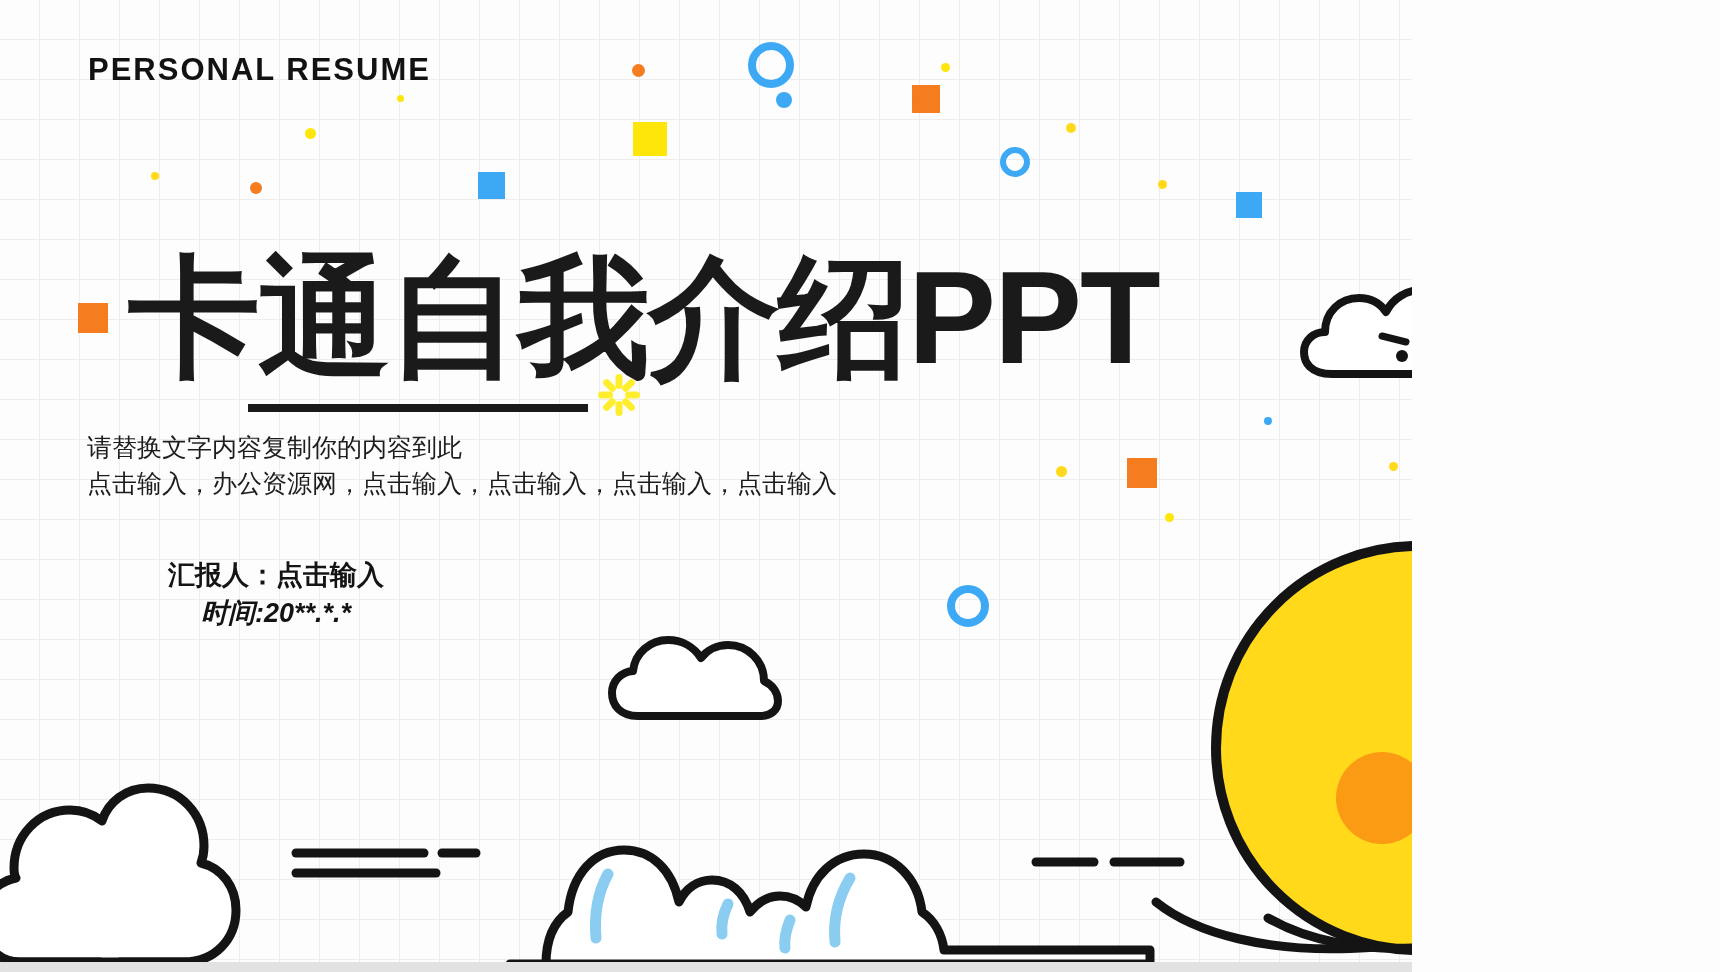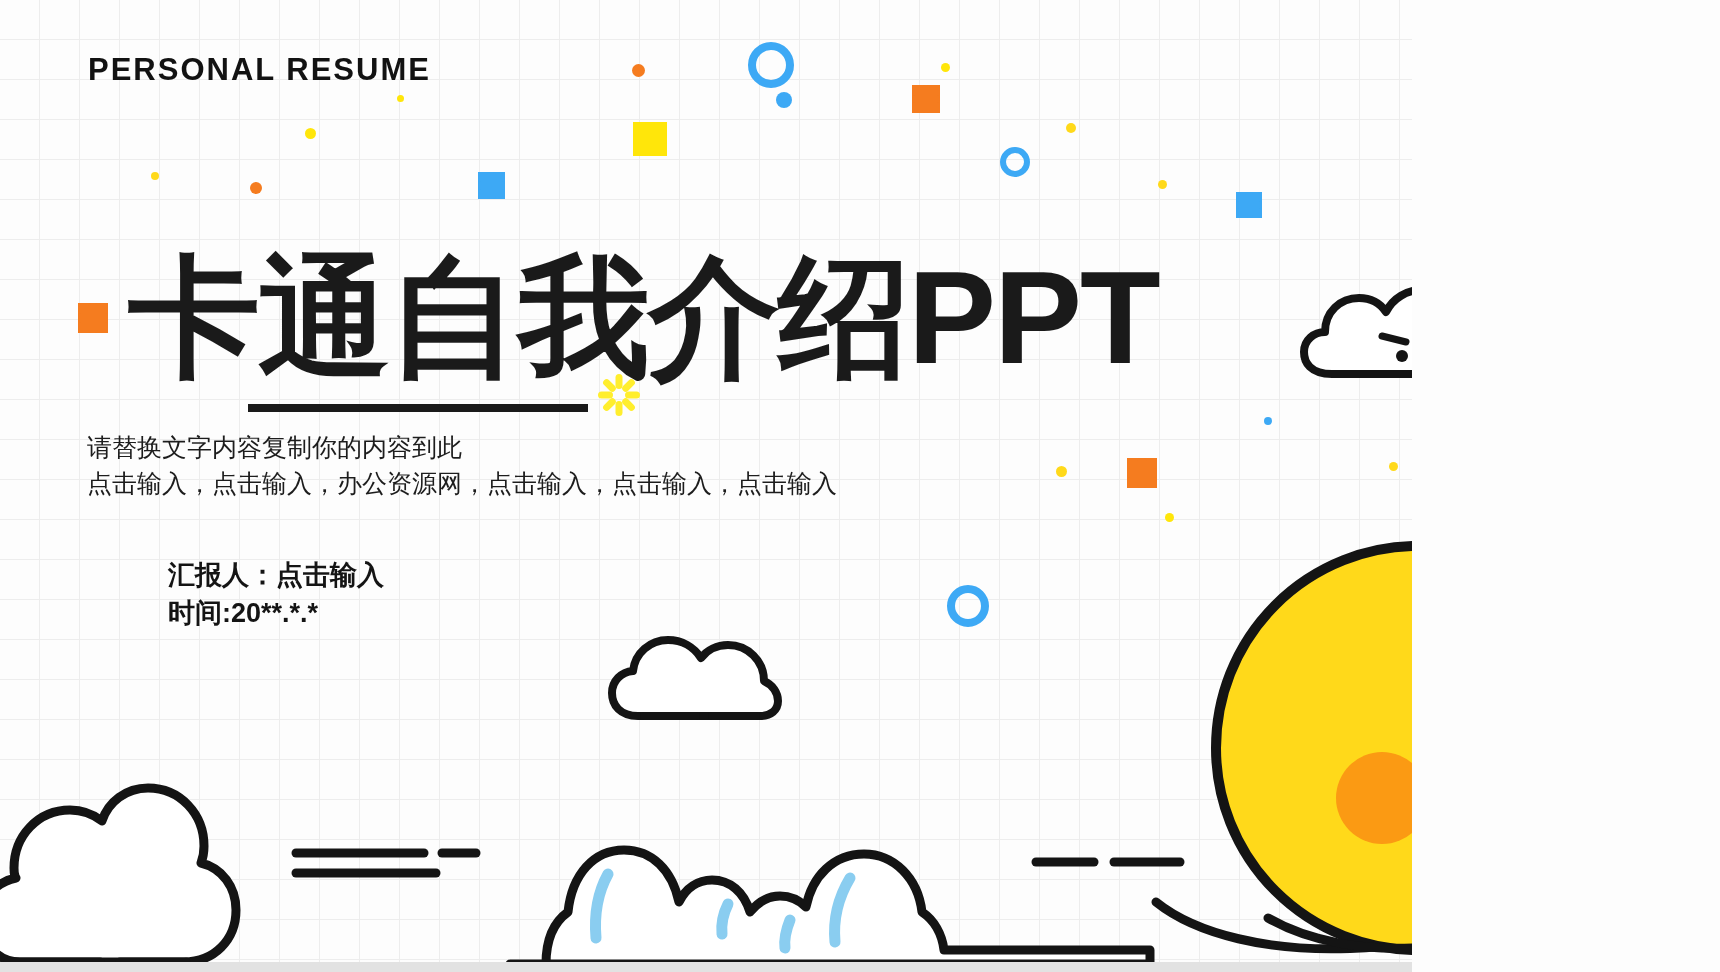--- a/index.html
+++ b/index.html
@@ -39,21 +39,21 @@
   }
   .sub{
     position:absolute;left:87px;top:430px;
     font-size:25px;color:#1d1d1d;line-height:1.42;white-space:nowrap;
   }
   .presenter{
     position:absolute;left:168px;top:556px;
     font-size:27px;font-weight:bold;color:#141414;
     line-height:1.42;white-space:nowrap;
   }
-  .presenter .ln2{display:block;text-align:left;}
+  .presenter .ln2{display:block;text-align:center;font-style:italic;}
   
   .dot{position:absolute;border-radius:50%;}
   .ring{position:absolute;border-radius:50%;background:transparent;}
   .plus{position:absolute;}
   .plus::before,.plus::after{
     content:"";position:absolute;background:inherit;border-radius:3px;
   }
   .plus::before{left:34%;top:0;width:32%;height:100%;}
   .plus::after{top:34%;left:0;height:32%;width:100%;}
   svg{display:block;overflow:visible;}
@@ -272,21 +272,21 @@
       </g>
     </svg>
   </div>
 
   <div class="kicker">PERSONAL RESUME</div>
   <div class="title">卡通自我介绍PPT</div>
   <div class="title-rule"></div>
 
   <div class="sub">
     <div>请替换文字内容复制你的内容到此</div>
-    <div>点击输入，点击输入，办公资源网，点击输入，点击输入，点击输入</div>
+    <div>点击输入，办公资源网，点击输入，点击输入，点击输入，点击输入</div>
   </div>
 
   <div class="presenter">
     <div>汇报人：点击输入</div>
     <div class="ln2">时间:20**.*.*</div>
   </div>
 
   <div class="ground-strip"></div>
 </div>
 

